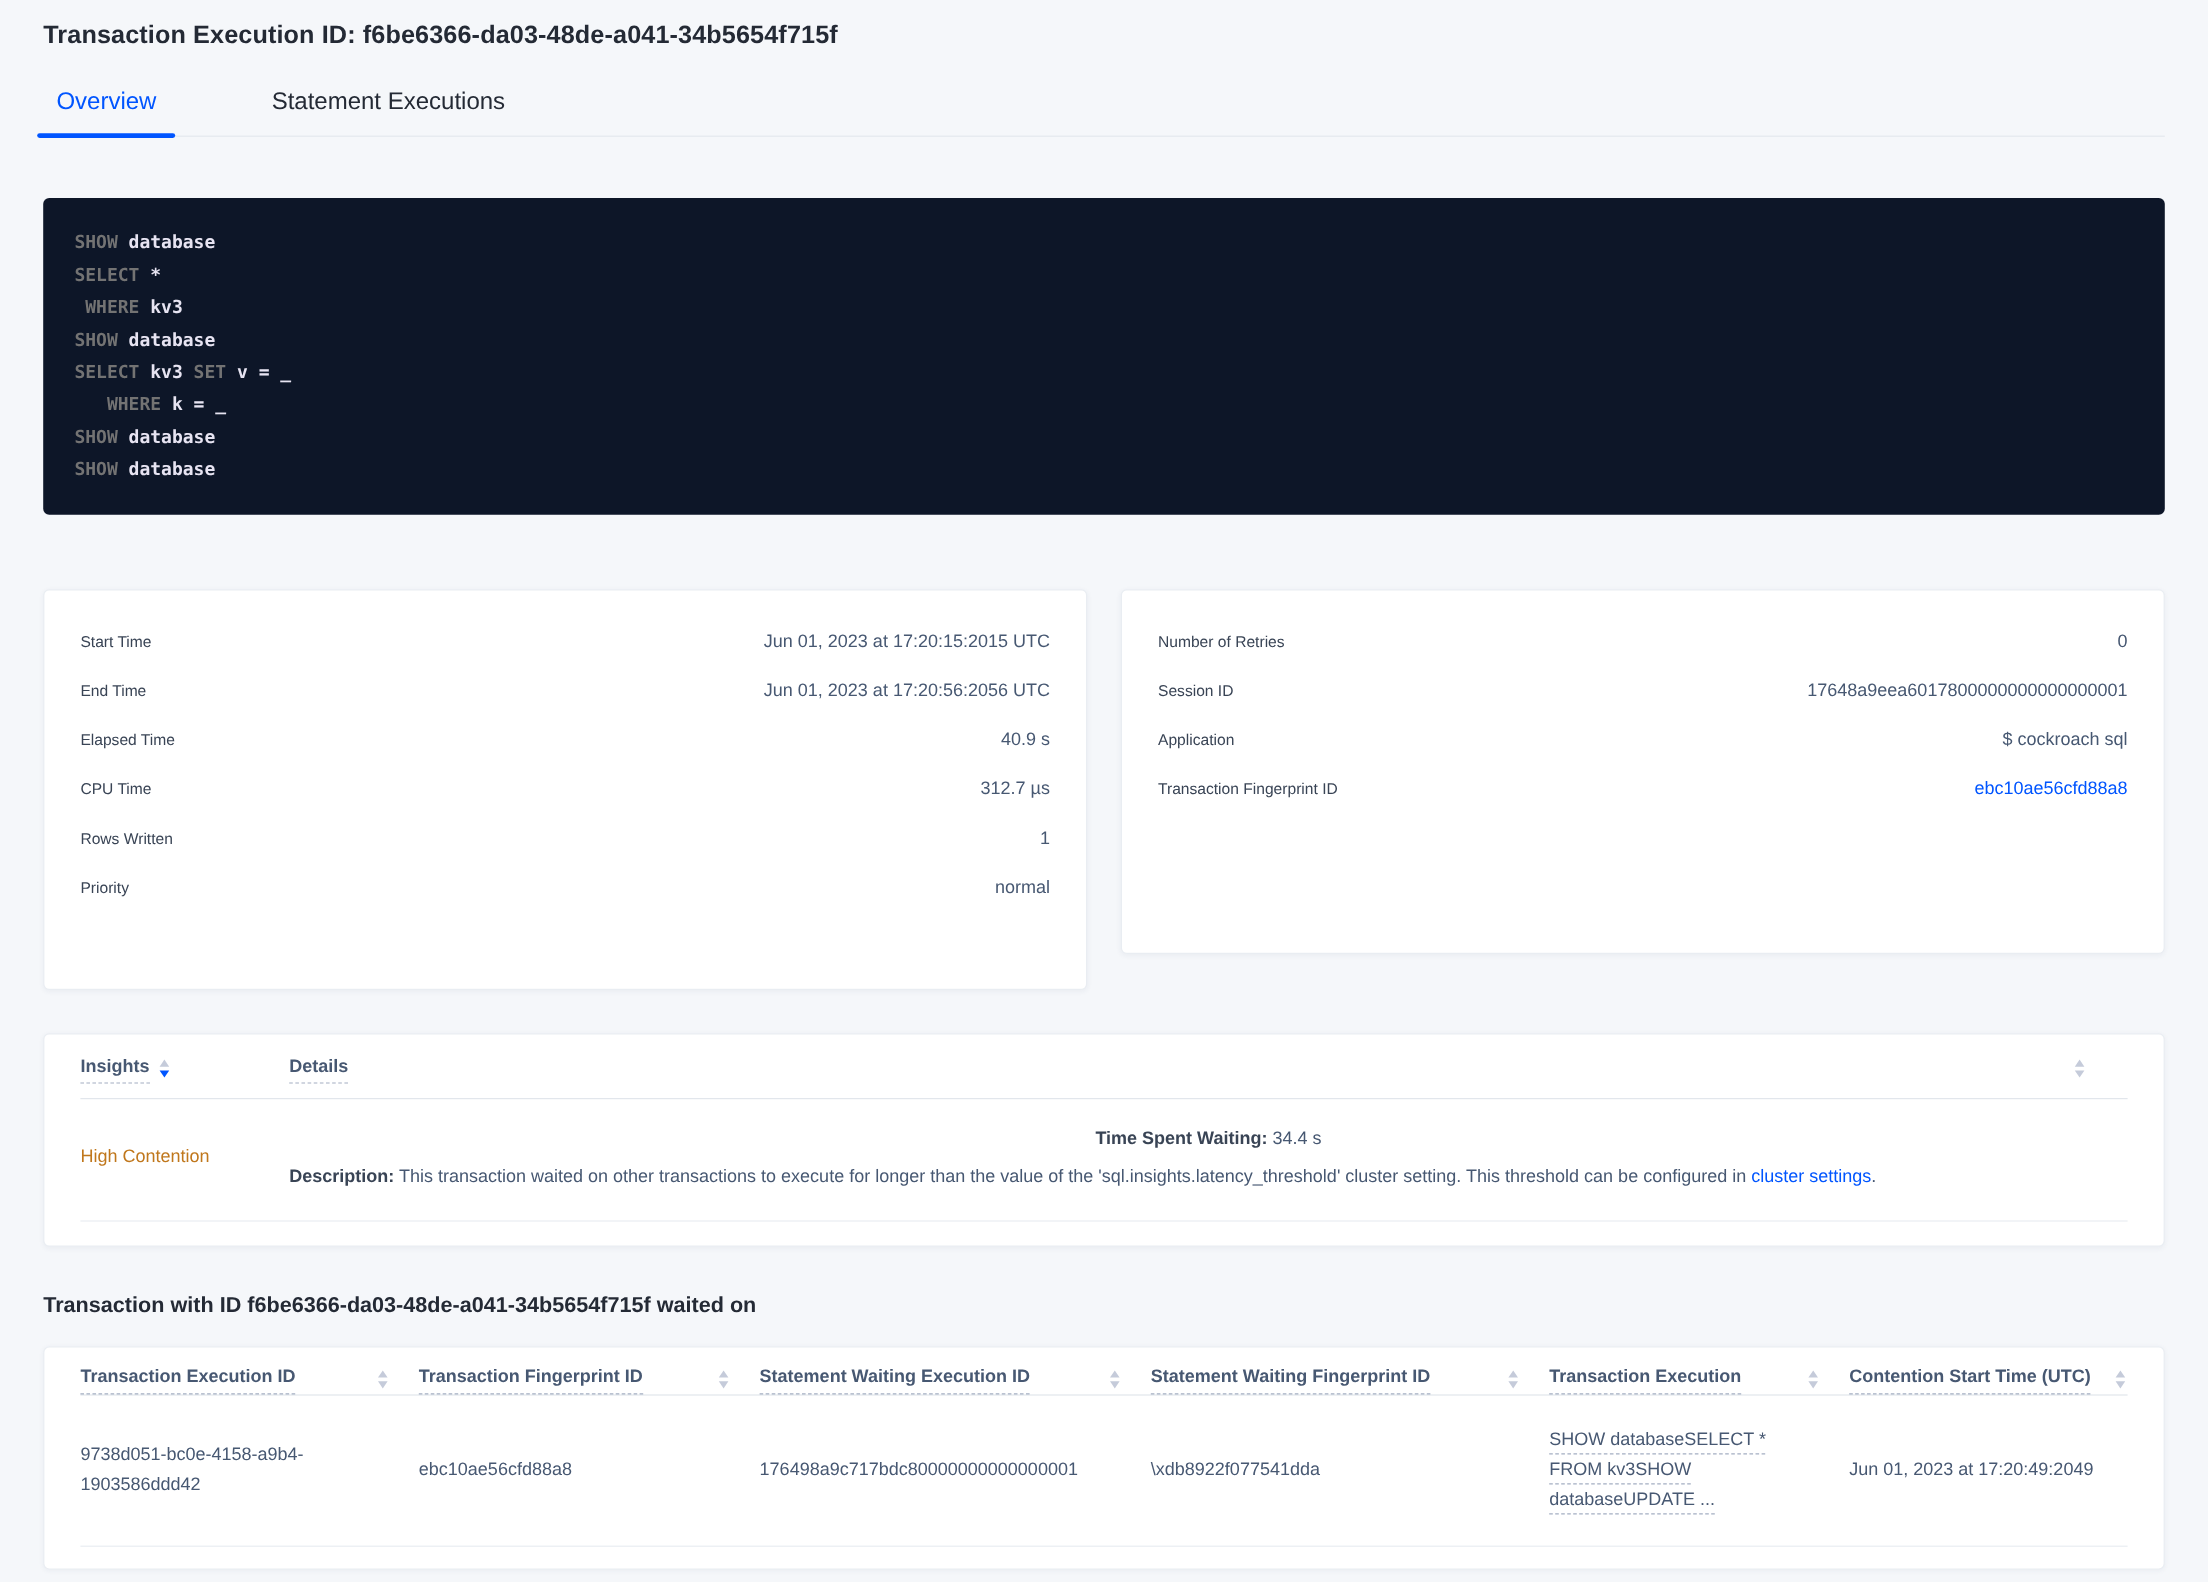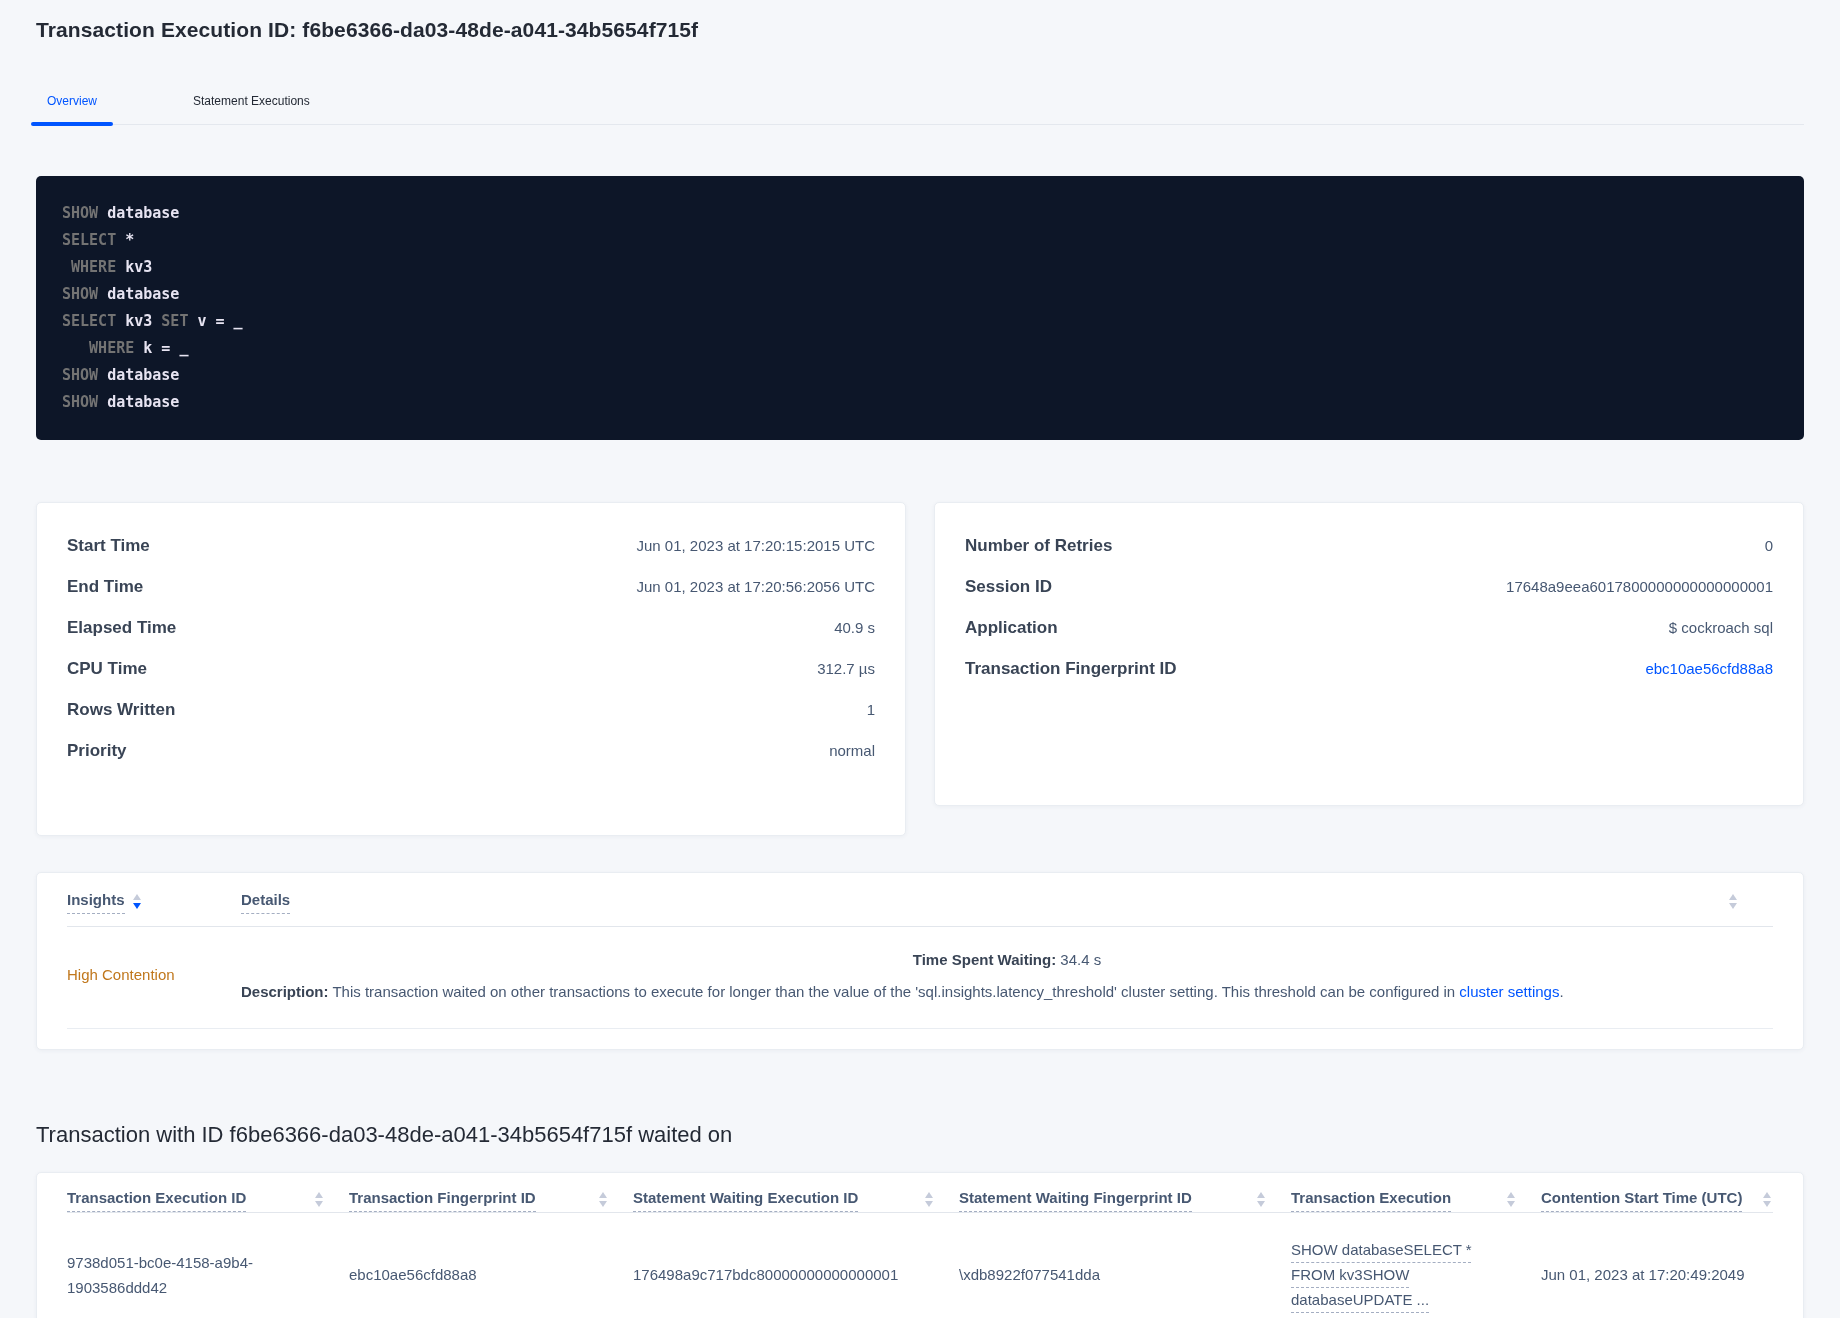--- a/index.html
+++ b/index.html
@@ -10,21 +10,21 @@
     color:#475872;
     overflow:hidden;
   }
   .page { padding:18px 36px 0 36px; }
 
   
   .page-title { font-size:21px; font-weight:bold; color:#242a35; letter-spacing:.1px; }
 
   
   .tabs { display:flex; gap:64px; margin-top:26px; margin-left:-5px; border-bottom:1px solid #e4e8ee; }
-  .tab { position:relative; font-size:12px; color:#242a35; padding:6px 16px 16px 16px; cursor:pointer;margin-top:20px; }
+  .tab { position:relative; font-size:20px; color:#242a35; padding:6px 16px 16px 16px; cursor:pointer; }
   .tab.active { color:#0055ff; }
   .tab.active::after { content:""; position:absolute; left:0; right:0; bottom:-2px; height:4px; border-radius:2px; background:#0055ff; }
 
   
   .sql-box {
     margin-top:51px; background:#0d1628; border-radius:5px;
     padding:24px 26px; height:264px;
     font-family:"DejaVu Sans Mono", monospace; font-size:15px; font-weight:bold;
   }
   .sql-line { line-height:27px; white-space:pre; }
@@ -34,21 +34,21 @@
   
   .card {
     background:#ffffff; border:1px solid #e9edf2; border-radius:5px;
     box-shadow:0 1px 4px rgba(44,59,93,0.05);
   }
   .cards-row { display:flex; gap:28px; margin-top:62px; align-items:flex-start; }
   .stats-card { flex:1 1 0; padding:22px 30px; }
   .stats-card.tall { min-height:334px; }
   .stats-card.short { min-height:304px; }
   .stat-row { display:flex; justify-content:space-between; align-items:center; height:41px; }
-  .stat-label { font-size:17px; font-weight:bold; color:#394455; }
+  .stat-label { font-size:13px; font-weight:normal; color:#394455; }
   .stat-value { font-size:15px; color:#475872; text-align:right; }
   .stat-value.link { color:#0055ff; cursor:pointer; }
 
   
   .sort { display:inline-flex; flex-direction:column; gap:3px; align-items:center; }
   .tri-up { width:0; height:0; border-left:4.5px solid transparent; border-right:4.5px solid transparent; border-bottom:6px solid #c5cbda; }
   .tri-down { width:0; height:0; border-left:4.5px solid transparent; border-right:4.5px solid transparent; border-top:6px solid #c5cbda; }
   .tri-down.active { border-top-color:#0055ff; }
 
   
@@ -59,21 +59,21 @@
   .ins-col1 .sort { margin-top:3px; }
   .ins-end-sort { margin-left:auto; margin-right:36px; margin-top:3px; }
   .ins-row { display:flex; padding:20px 0 26px 0; border-bottom:1px solid #e9edf2; }
   .ins-insight { width:174px; display:flex; align-items:center; font-size:15px; color:#c0771c; }
   .ins-details { flex:1; font-size:15px; line-height:21px; }
   .ins-line1 { margin-top:2px; margin-bottom:11px;text-align:center; }
   .bold-lbl { font-weight:bold; color:#394455; }
   .ins-link { color:#0055ff; cursor:pointer; }
 
   
-  .section-heading { margin-top:72px; font-size:22px; font-weight:normal; color:#242a35; }
+  .section-heading { margin-top:38px; font-size:18px; font-weight:bold; color:#242a35; }
   .waited-card { margin-top:24px; padding:16px 30px 18px 30px; }
   .w-grid { display:grid; grid-template-columns:282px 284px 326px 332px 250px minmax(0,1fr); }
   .w-header { border-bottom:1px solid #e2e6ec; }
   .w-th { display:flex; align-items:flex-start; }
   .w-th .sort { margin-left:auto; margin-right:26px; margin-top:3px; }
   .w-th.last .sort { margin-right:2px; }
   .w-row { align-items:center; padding:24px 0 26px 0; border-bottom:1px solid #e9edf2; }
   .w-td { font-size:15px; color:#475872; line-height:25px; padding-right:42px; overflow-wrap:break-word; }
   .w-td.last { padding-right:0; }
   .dashed-link {

